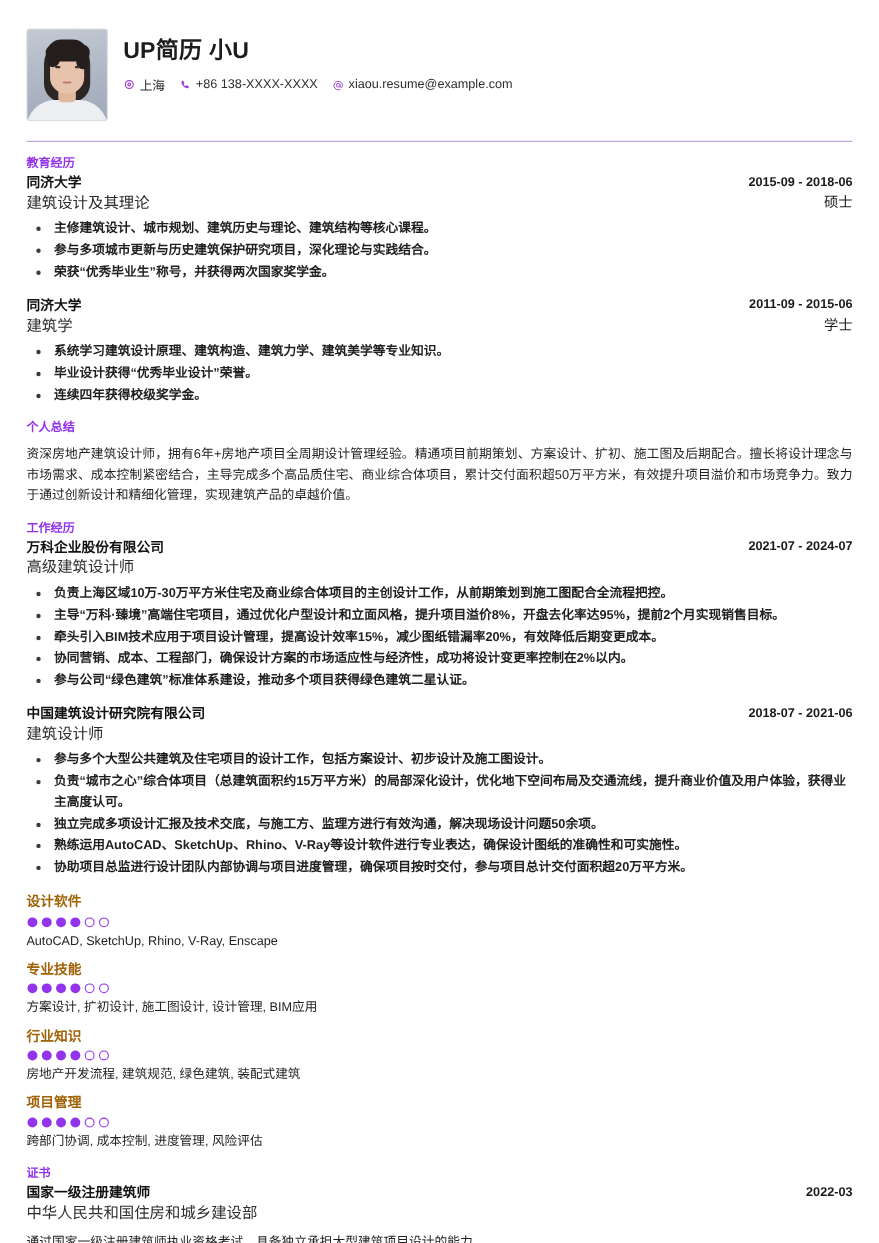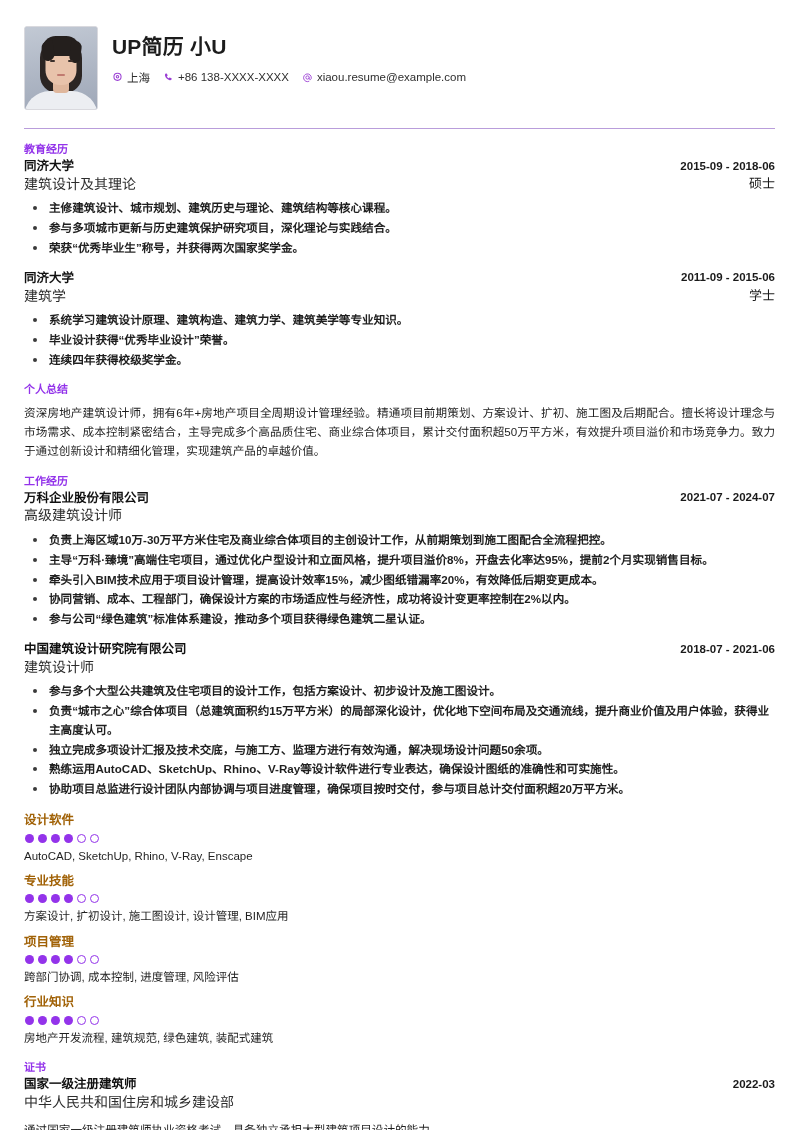--- a/index.html
+++ b/index.html
@@ -360,44 +360,44 @@
           <span class="dot on"></span>
           <span class="dot on"></span>
           <span class="dot on"></span>
           <span class="dot off"></span>
           <span class="dot off"></span>
         </div>
       <div class="skill-items">方案设计, 扩初设计, 施工图设计, 设计管理, BIM应用</div>
     </div>
 
     <div class="skill-group">
+      <div class="skill-name">行业知识</div>
+      <div class="dots">
+          <span class="dot on"></span>
+          <span class="dot on"></span>
+          <span class="dot on"></span>
+          <span class="dot on"></span>
+          <span class="dot off"></span>
+          <span class="dot off"></span>
+        </div>
+      <div class="skill-items">房地产开发流程, 建筑规范, 绿色建筑, 装配式建筑</div>
+    </div>
+
+    <div class="skill-group">
       <div class="skill-name">项目管理</div>
       <div class="dots">
           <span class="dot on"></span>
           <span class="dot on"></span>
           <span class="dot on"></span>
           <span class="dot on"></span>
           <span class="dot off"></span>
           <span class="dot off"></span>
         </div>
       <div class="skill-items">跨部门协调, 成本控制, 进度管理, 风险评估</div>
     </div>
-
-    <div class="skill-group">
-      <div class="skill-name">行业知识</div>
-      <div class="dots">
-          <span class="dot on"></span>
-          <span class="dot on"></span>
-          <span class="dot on"></span>
-          <span class="dot on"></span>
-          <span class="dot off"></span>
-          <span class="dot off"></span>
-        </div>
-      <div class="skill-items">房地产开发流程, 建筑规范, 绿色建筑, 装配式建筑</div>
-    </div>
   </div>
 
   <div class="section">
     <div class="section-title">证书</div>
 
     <div class="cert">
       <div class="entry-row">
         <div class="entry-org">国家一级注册建筑师</div>
         <div class="entry-date">2022-03</div>
       </div>

